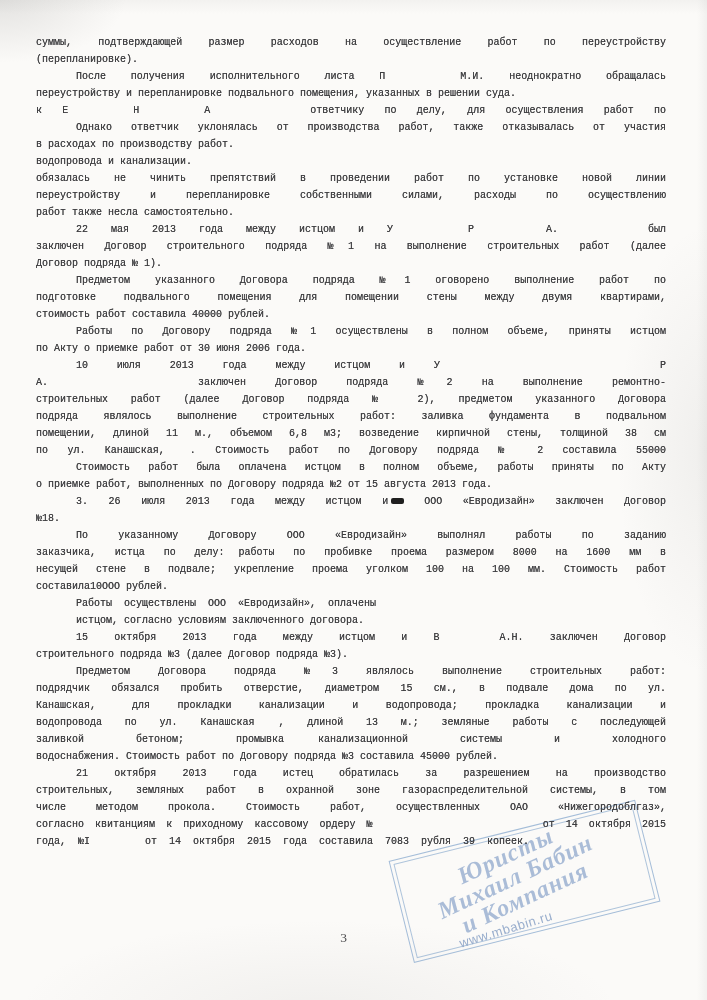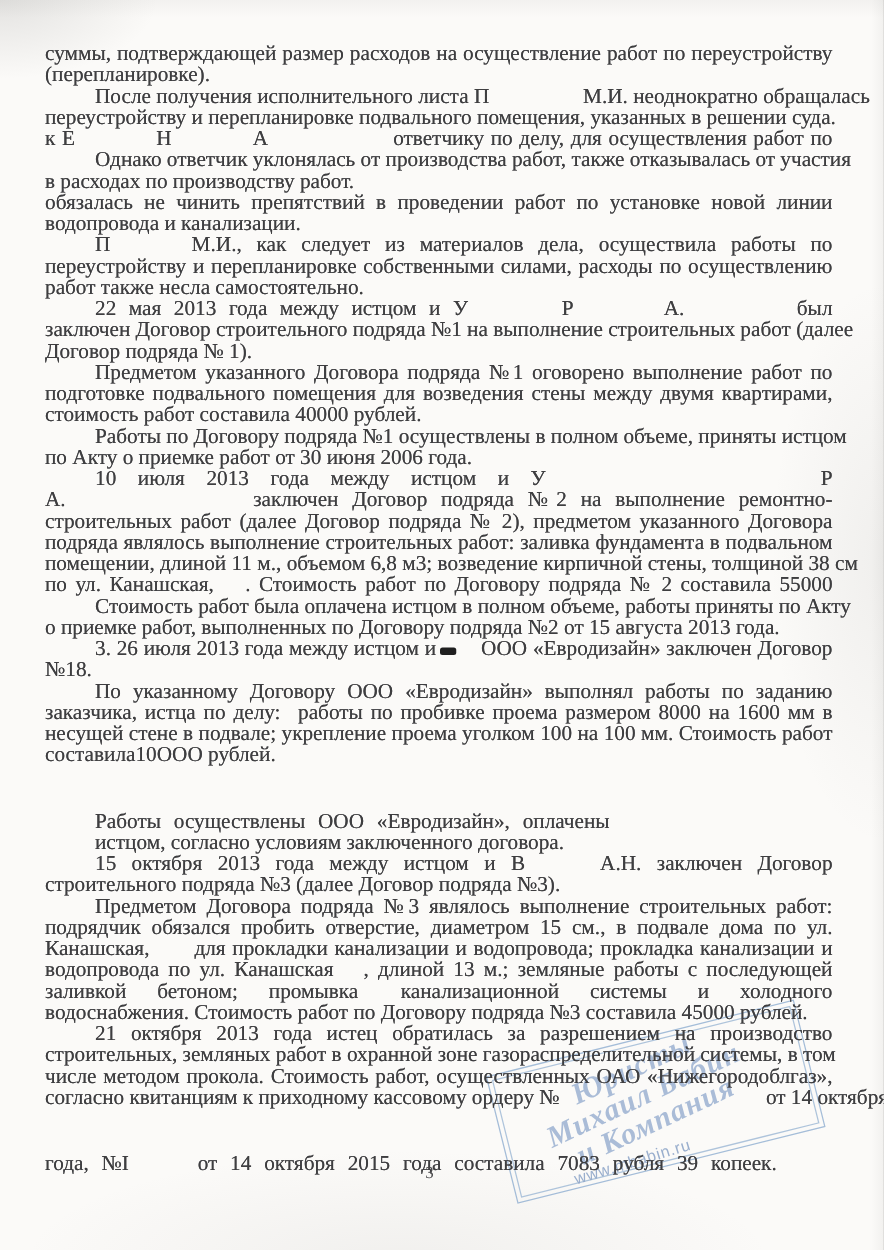--- a/index.html
+++ b/index.html
@@ -11,27 +11,28 @@
       radial-gradient(ellipse 180px 90px at 0% 0%, rgba(120,120,118,0.18), rgba(120,120,118,0) 70%),
       radial-gradient(ellipse 120px 300px at 100% 45%, rgba(140,140,138,0.10), rgba(140,140,138,0) 75%),
       radial-gradient(ellipse 400px 120px at 45% 101%, rgba(150,148,144,0.10), rgba(150,148,144,0) 75%),
       linear-gradient(180deg, rgba(130,130,128,0.07) 0, rgba(130,130,128,0) 14px),
       linear-gradient(270deg, rgba(130,130,128,0.08) 0, rgba(130,130,128,0) 10px);
     font-family:"Liberation Serif","DejaVu Serif",serif;
   }
   
   .doc {
     position:absolute; left:36px; top:34px; width:630px; z-index:2;
-    font-size:17px; line-height:17px; color:#3e3e40;
+    font-size:10px; line-height:17px; color:#3e3e40;
     text-shadow:0 0 0.45px rgba(62,62,66,0.85);
+    font-family:Liberation Mono, monospace;
   }
   .line { height:17px; white-space:nowrap; overflow:visible; }
   .line.just { text-align:justify; text-align-last:justify; text-justify:inter-word; }
   .line.left { text-align:center; text-align-last:left; }
-  .line.wide { word-spacing:6px;margin-top:36px; }
+  .line.wide { word-spacing:6px; }
   .ind { display:inline-block; width:40px; height:1px; }
   .gap { display:inline-block; height:1px; }
   .redact {
     display:inline-block; width:13px; height:6px; background:#1f1f1f;
     border-radius:2px; vertical-align:baseline; margin:0 2px 0 3px;
   }
   
   .pagenum {
     position:absolute; left:0; right:0; top:930px; z-index:2;
     text-align:center; font-size:13.5px; color:#4a4a4c;
@@ -76,30 +77,29 @@
   </div>
 
   <div class="doc">
       <div class="line just">суммы, подтверждающей размер расходов на осуществление работ по переустройству</div>
       <div class="line left">(перепланировке).</div>
       <div class="line just"><span class="ind"></span>После получения исполнительного листа П<span class="gap" style="width: 75px;"></span>М.И. неоднократно обращалась</div>
       <div class="line left">переустройству и перепланировке подвального помещения, указанных в решении суда.</div>
       <div class="line just">к Е<span class="gap" style="width: 65px;"></span>Н<span class="gap" style="width: 65px;"></span>А<span class="gap" style="width: 100px;"></span>ответчику по делу, для осуществления работ по</div>
       <div class="line just"><span class="ind"></span>Однако ответчик уклонялась от производства работ, также отказывалась от участия</div>
       <div class="line left">в расходах по производству работ.</div>
+      <div class="line left">водопровода и канализации.</div>
       <div class="line just">обязалась не чинить препятствий в проведении работ по установке новой линии</div>
-      <div class="line left">водопровода и канализации.</div>
-      <div class="line just"><span class="ind"></span>П<span class="gap" style="width: 65px;"></span>М.И., как следует из материалов дела, осуществила работы по</div>
       <div class="line just">переустройству и перепланировке собственными силами, расходы по осуществлению</div>
       <div class="line left">работ также несла самостоятельно.</div>
       <div class="line just"><span class="ind"></span>22 мая 2013 года между истцом и У<span class="gap" style="width: 75px;"></span>Р<span class="gap" style="width: 72px;"></span>А.<span class="gap" style="width: 90px;"></span>был</div>
       <div class="line just">заключен Договор строительного подряда №1 на выполнение строительных работ (далее</div>
       <div class="line left">Договор подряда № 1).</div>
       <div class="line just"><span class="ind"></span>Предметом указанного Договора подряда №1 оговорено выполнение работ по</div>
-      <div class="line just">подготовке подвального помещения для возведения стены между двумя квартирами,</div>
+      <div class="line just">подготовке подвального помещения для помещении стены между двумя квартирами,</div>
       <div class="line left">стоимость работ составила 40000 рублей.</div>
       <div class="line just"><span class="ind"></span>Работы по Договору подряда №1 осуществлены в полном объеме, приняты истцом</div>
       <div class="line left">по Акту о приемке работ от 30 июня 2006 года.</div>
       <div class="line just"><span class="ind"></span>10 июля 2013 года между истцом и У<span class="gap" style="width: 220px;"></span>Р</div>
       <div class="line just">А.<span class="gap" style="width: 150px;"></span>заключен Договор подряда №2 на выполнение ремонтно-</div>
       <div class="line just">строительных работ (далее Договор подряда № 2), предметом указанного Договора</div>
       <div class="line just">подряда являлось выполнение строительных работ: заливка фундамента в подвальном</div>
       <div class="line just">помещении, длиной 11 м., объемом 6,8 м3; возведение кирпичной стены, толщиной 38 см</div>
       <div class="line just">по ул. Канашская,<span class="gap" style="width: 25px;"></span>. Стоимость работ по Договору подряда № 2 составила 55000</div>
       <div class="line just"><span class="ind"></span>Стоимость работ была оплачена истцом в полном объеме, работы приняты по Акту</div>

